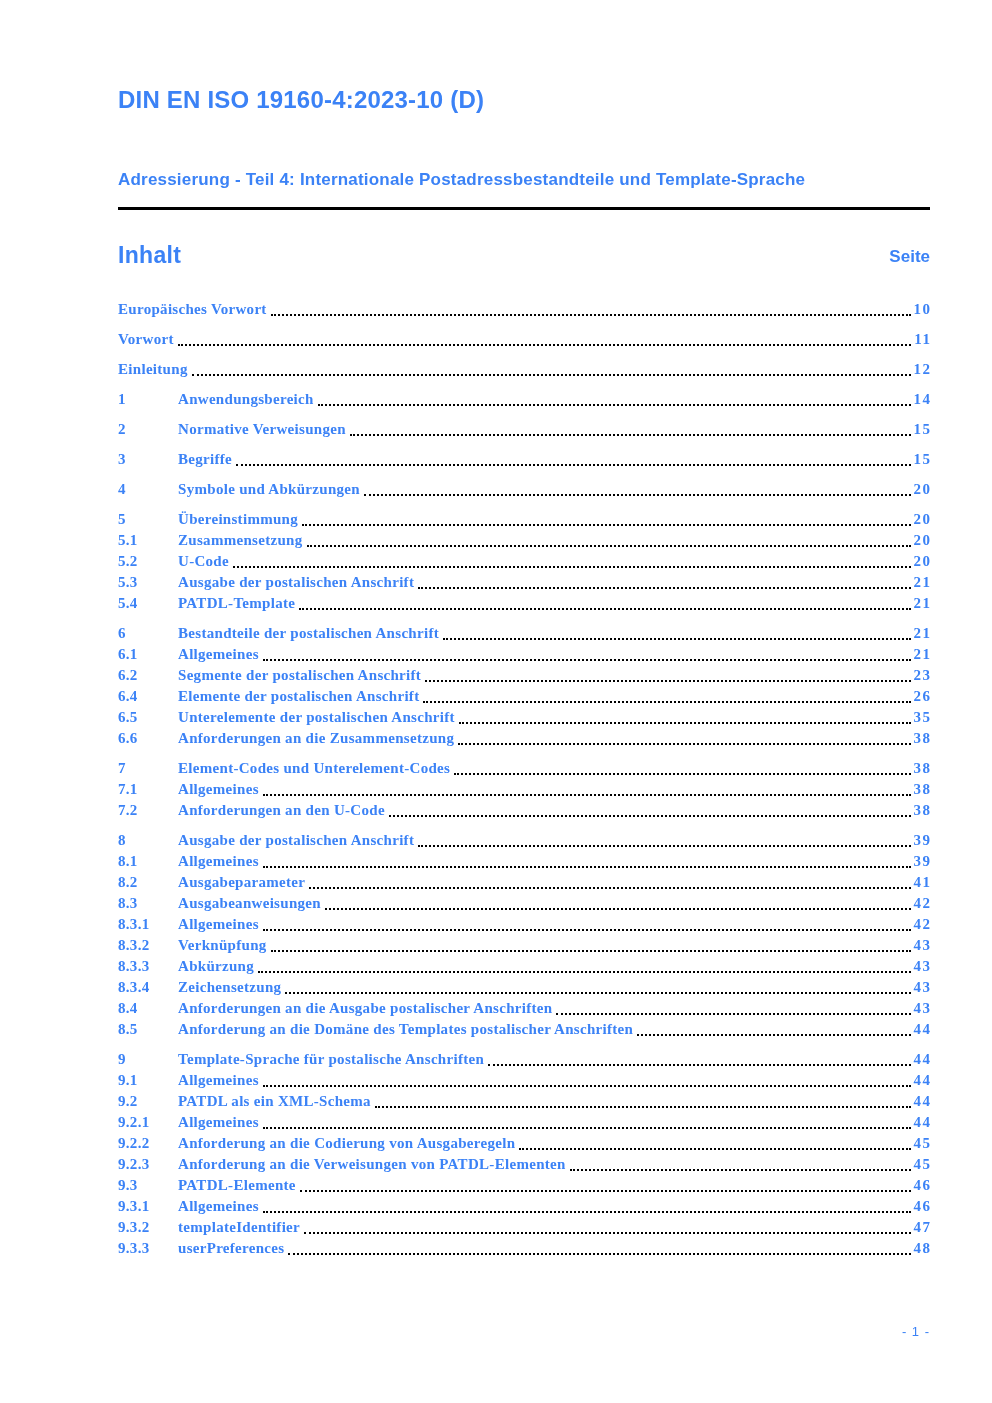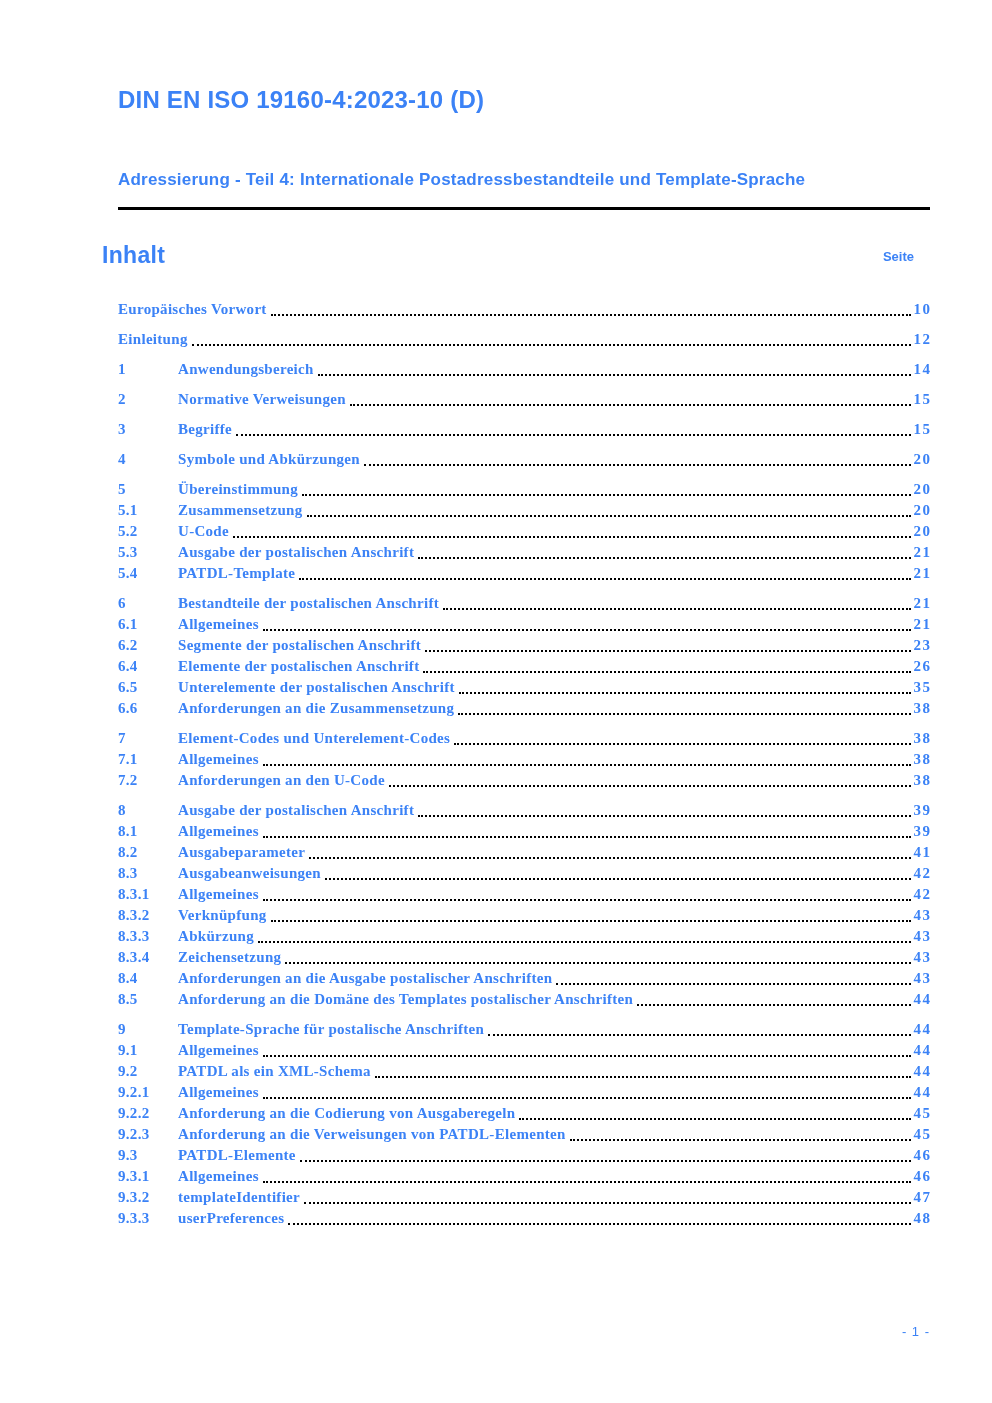--- a/index.html
+++ b/index.html
@@ -46,38 +46,38 @@
     left: 118px;
     top: 207px;
     width: 812px;
     height: 3px;
     background: #000;
   }
 
   
   .toc-header {
     position: absolute;
-    left: 102px;
+    left: 118px;
     top: 242px;
     width: 812px;
     display: flex;
     justify-content: space-between;
     align-items: flex-end;
   }
   .toc-heading {
     font-family: "Liberation Sans", sans-serif;
     font-weight: bold;
     font-size: 23px;
     line-height: 26px;
     letter-spacing: 0.3px;
   }
   .toc-page-label {
     font-family: "Liberation Sans", sans-serif;
     font-weight: bold;
-    font-size: 13px;
+    font-size: 17px;
     line-height: 18px;
     padding-bottom: 2px;
   }
 
   
   .toc-list {
     position: absolute;
     left: 118px;
     top: 299px;
     width: 812px;
@@ -147,20 +147,25 @@
     <span class="toc-page-label">Seite</span>
   </div>
 
   <div class="toc-list" id="toc-list">
       <div class="toc-row">
         <span class="toc-title">Europäisches Vorwort</span>
         <span class="toc-dots"></span>
         <span class="toc-page">10</span>
       </div>
       <div class="toc-row gap">
+        <span class="toc-title">Vorwort</span>
+        <span class="toc-dots"></span>
+        <span class="toc-page">11</span>
+      </div>
+      <div class="toc-row gap">
         <span class="toc-title">Einleitung</span>
         <span class="toc-dots"></span>
         <span class="toc-page">12</span>
       </div>
       <div class="toc-row gap">
         <span class="toc-num">1</span>
         <span class="toc-title">Anwendungsbereich</span>
         <span class="toc-dots"></span>
         <span class="toc-page">14</span>
       </div>

